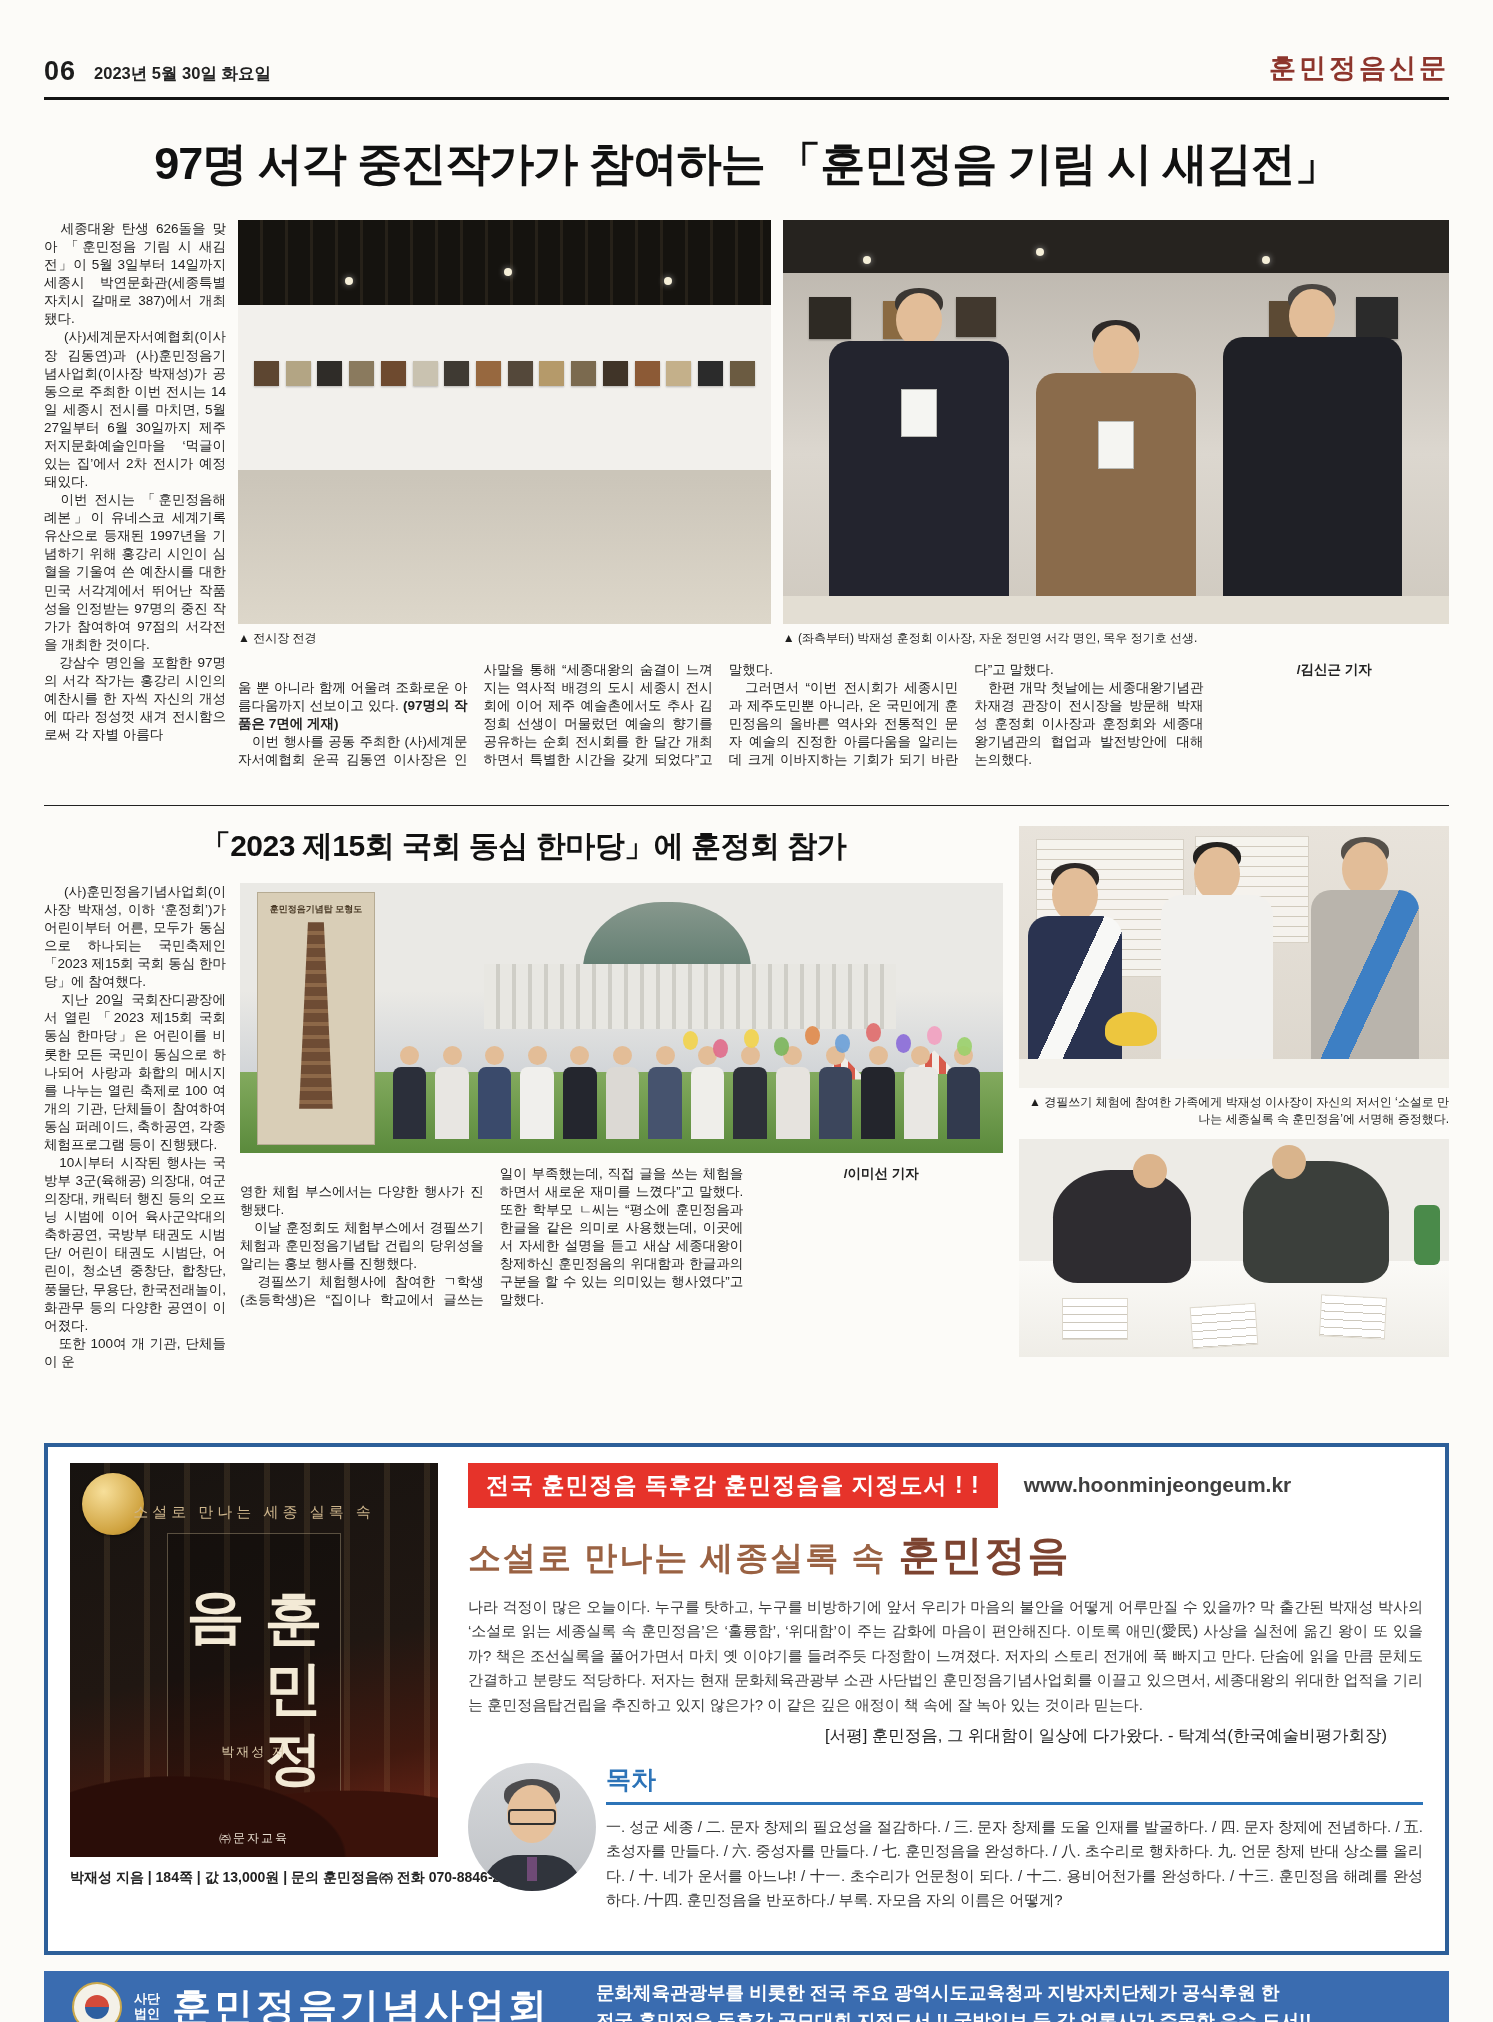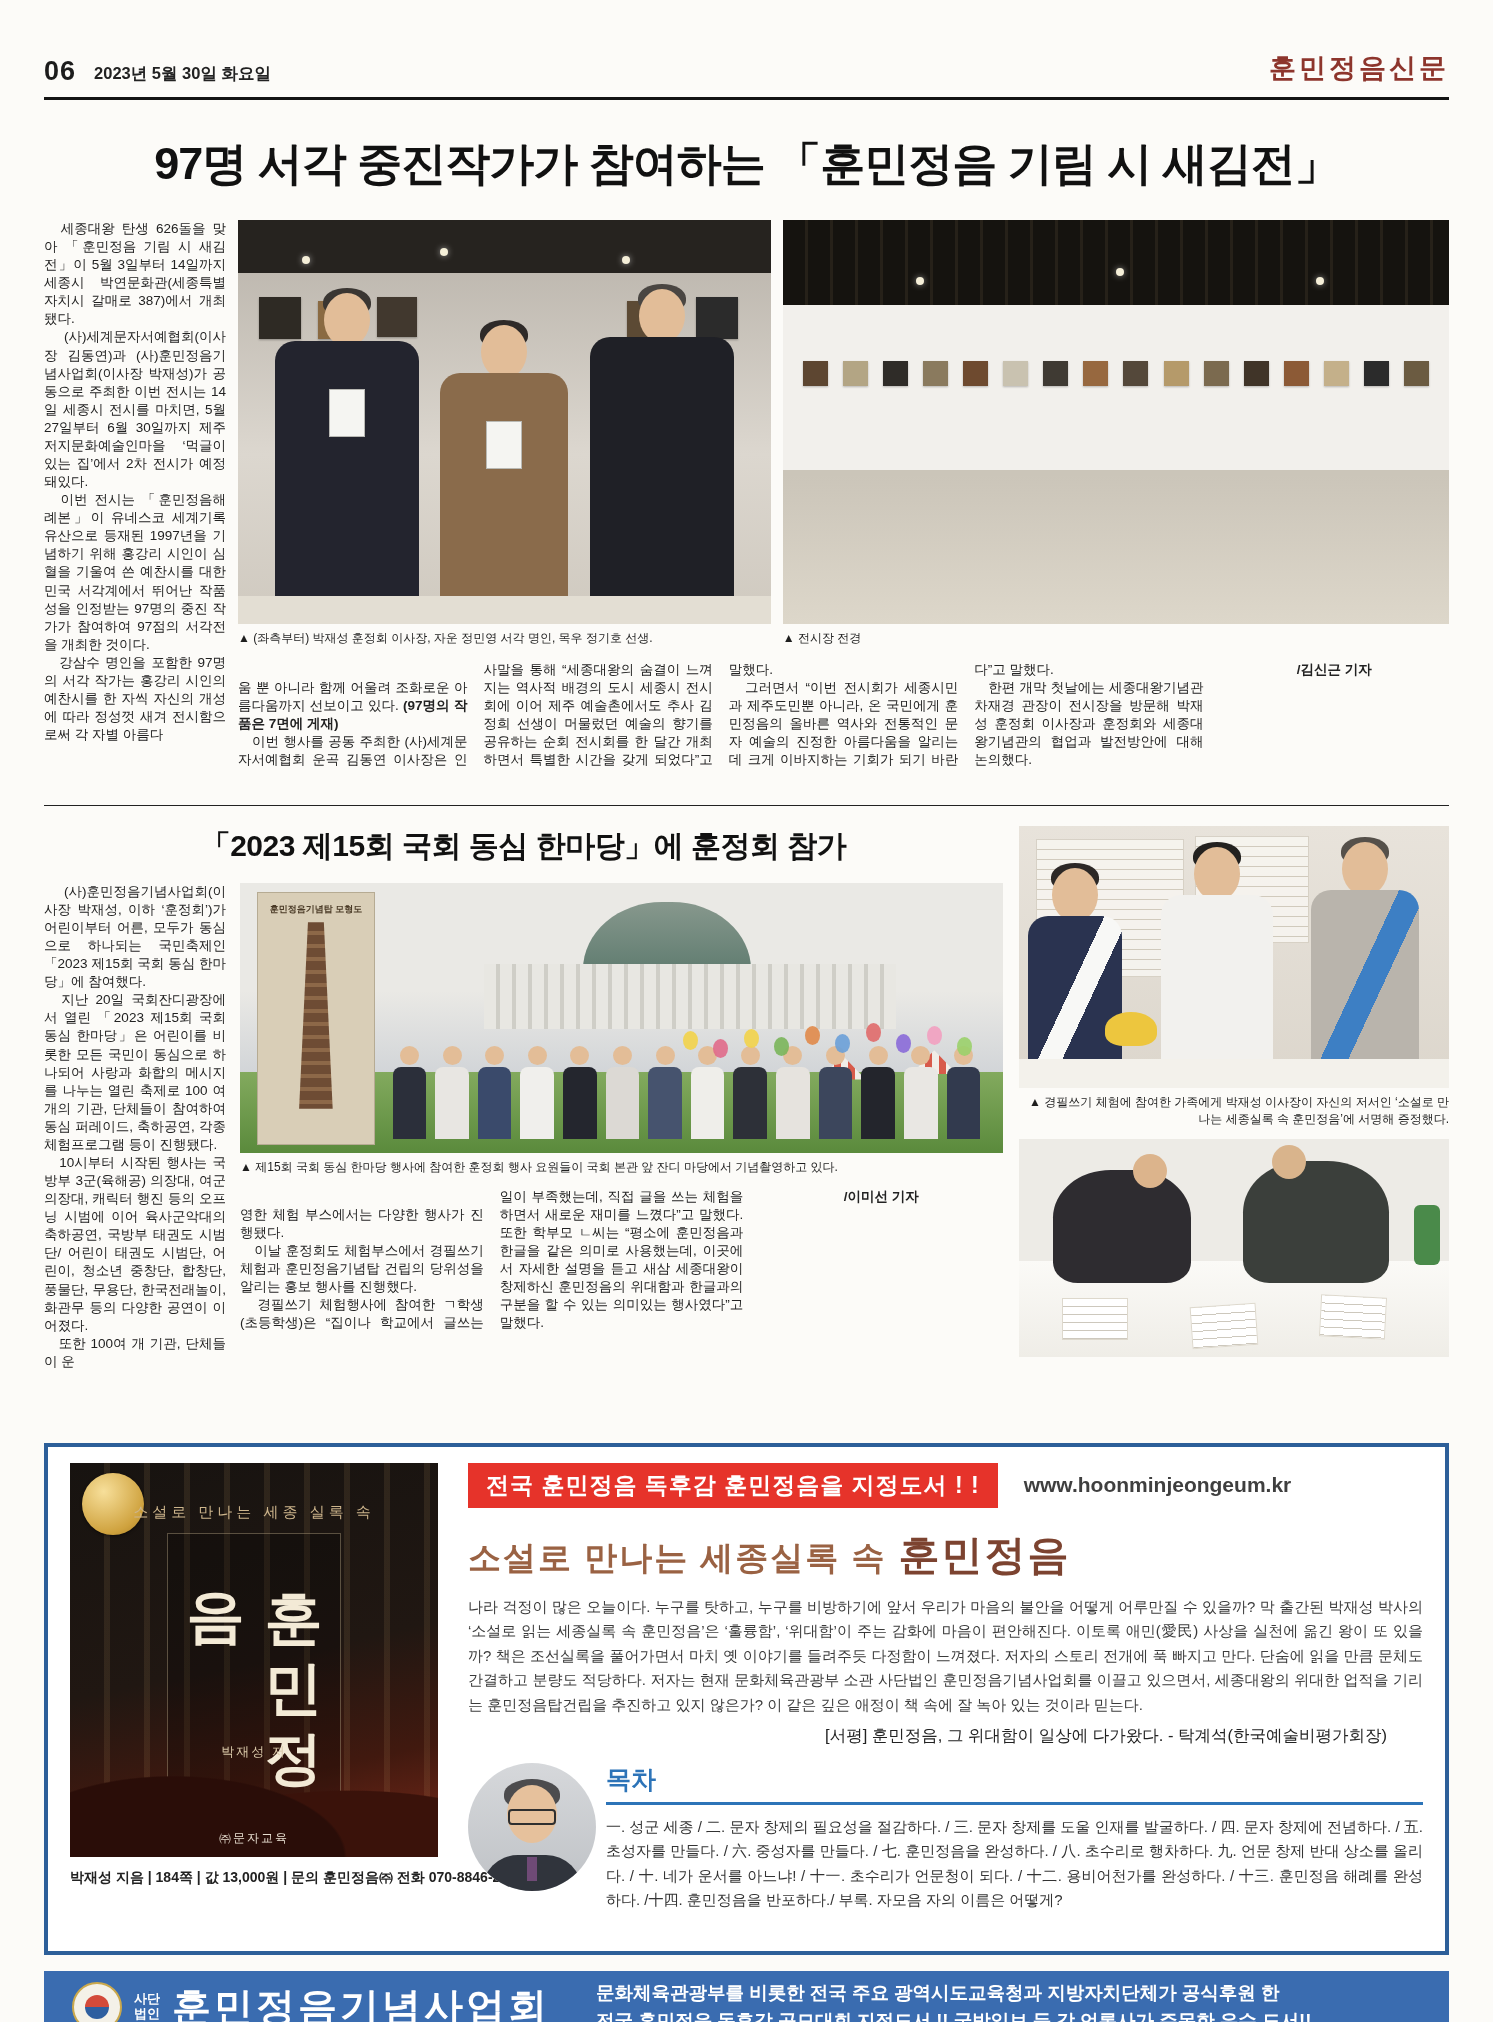--- a/index.html
+++ b/index.html
@@ -160,20 +160,47 @@
   <section>
     <h1 class="h1">97명 서각 중진작가가 참여하는 「훈민정음 기림 시 새김전」</h1>
     <div class="a1-row">
       <div class="btxt colnarrow" style="height:560px">　세종대왕 탄생 626돌을 맞아 「훈민정음 기림 시 새김전」이 5월 3일부터 14일까지 세종시 박연문화관(세종특별자치시 갈매로 387)에서 개최됐다.
 　(사)세계문자서예협회(이사장 김동연)과 (사)훈민정음기념사업회(이사장 박재성)가 공동으로 주최한 이번 전시는 14일 세종시 전시를 마치면, 5월 27일부터 6월 30일까지 제주 저지문화예술인마을 ‘먹글이 있는 집’에서 2차 전시가 예정돼있다.
 　이번 전시는 「훈민정음해례본」이 유네스코 세계기록유산으로 등재된 1997년을 기념하기 위해 홍강리 시인이 심혈을 기울여 쓴 예찬시를 대한민국 서각계에서 뛰어난 작품성을 인정받는 97명의 중진 작가가 참여하여 97점의 서각전을 개최한 것이다.
 　강삼수 명인을 포함한 97명의 서각 작가는 홍강리 시인의 예찬시를 한 자씩 자신의 개성에 따라 정성껏 새겨 전시함으로써 각 자별 아름다</div>
       <div class="a1-right">
         <div class="a1-photos">
           <figure>
+            <div class="ph p2">
+              <div class="ceil"></div>
+              <div class="lightdot" style="left:20%;top:14%"></div>
+              <div class="lightdot" style="left:50%;top:12%"></div>
+              <div class="lightdot" style="left:80%;top:14%"></div>
+              <div class="artrow">
+                  <div class="art2" style="background: rgb(93, 70, 49);"></div>
+                  <div class="art2" style="background: rgb(179, 165, 132);"></div>
+                  <div class="art2" style="background: rgb(47, 44, 40);"></div>
+                  <div class="art2" style="background: rgb(138, 122, 94);"></div>
+                  <div class="art2" style="background: rgb(110, 74, 47);"></div>
+                  <div class="art2" style="background: rgb(201, 194, 176);"></div>
+                  <div class="art2" style="background: rgb(63, 58, 51);"></div>
+                  <div class="art2" style="background: rgb(151, 104, 63);"></div>
+                  <div class="art2" style="background: rgb(84, 72, 58);"></div>
+                  <div class="art2" style="background: rgb(181, 154, 106);"></div>
+                  <div class="art2" style="background: rgb(123, 106, 79);"></div>
+                  <div class="art2" style="background: rgb(64, 52, 40);"></div>
+                  <div class="art2" style="background: rgb(140, 90, 54);"></div>
+                  <div class="art2" style="background: rgb(196, 176, 138);"></div>
+                  <div class="art2" style="background: rgb(43, 43, 43);"></div>
+                  <div class="art2" style="background: rgb(107, 91, 65);"></div>
+                </div>
+            </div>
+            <figcaption class="cap">▲ 전시장 전경</figcaption>
+          </figure>
+          <figure>
             <div class="ph p1">
               <div class="ceil"></div>
               <div class="lightdot" style="left:12%;top:9%"></div>
               <div class="lightdot" style="left:38%;top:7%"></div>
               <div class="lightdot" style="left:72%;top:9%"></div>
               <div class="art" style="left:4%;top:19%;width:42px;height:42px;background:#2e2a24"></div>
               <div class="art" style="left:15%;top:20%;width:38px;height:38px;background:#8a6a42"></div>
               <div class="art" style="left:26%;top:19%;width:40px;height:40px;background:#41382e"></div>
               <div class="art" style="left:73%;top:20%;width:40px;height:40px;background:#5c4a34"></div>
               <div class="art" style="left:86%;top:19%;width:42px;height:42px;background:#2b2b2b"></div>
@@ -191,47 +218,20 @@
               </div>
               <div class="person" style="left:66%;width:27%;height:83%">
                 <div class="p-hair" style="background:#4a4642"></div>
                 <div class="p-head"></div>
                 <div class="p-body" style="background:#1f2026"></div>
               </div>
               <div class="p1-floor"></div>
             </div>
             <figcaption class="cap">▲ (좌측부터) 박재성 훈정회 이사장, 자운 정민영 서각 명인, 목우 정기호 선생.</figcaption>
           </figure>
-          <figure>
-            <div class="ph p2">
-              <div class="ceil"></div>
-              <div class="lightdot" style="left:20%;top:14%"></div>
-              <div class="lightdot" style="left:50%;top:12%"></div>
-              <div class="lightdot" style="left:80%;top:14%"></div>
-              <div class="artrow">
-                  <div class="art2" style="background: rgb(93, 70, 49);"></div>
-                  <div class="art2" style="background: rgb(179, 165, 132);"></div>
-                  <div class="art2" style="background: rgb(47, 44, 40);"></div>
-                  <div class="art2" style="background: rgb(138, 122, 94);"></div>
-                  <div class="art2" style="background: rgb(110, 74, 47);"></div>
-                  <div class="art2" style="background: rgb(201, 194, 176);"></div>
-                  <div class="art2" style="background: rgb(63, 58, 51);"></div>
-                  <div class="art2" style="background: rgb(151, 104, 63);"></div>
-                  <div class="art2" style="background: rgb(84, 72, 58);"></div>
-                  <div class="art2" style="background: rgb(181, 154, 106);"></div>
-                  <div class="art2" style="background: rgb(123, 106, 79);"></div>
-                  <div class="art2" style="background: rgb(64, 52, 40);"></div>
-                  <div class="art2" style="background: rgb(140, 90, 54);"></div>
-                  <div class="art2" style="background: rgb(196, 176, 138);"></div>
-                  <div class="art2" style="background: rgb(43, 43, 43);"></div>
-                  <div class="art2" style="background: rgb(107, 91, 65);"></div>
-                </div>
-            </div>
-            <figcaption class="cap">▲ 전시장 전경</figcaption>
-          </figure>
         </div>
         <div class="a1-flow">
           <span>움 뿐 아니라 함께 어울려 조화로운 아름다움까지 선보이고 있다. </span><b>(97명의 작품은 7면에 게재)</b><span>
 　이번 행사를 공동 주최한 (사)세계문자서예협회 운곡 김동연 이사장은 인사말을 통해 “세종대왕의 숨결이 느껴지는 역사적 배경의 도시 세종시 전시회에 이어 제주 예술촌에서도 추사 김정희 선생이 머물렀던 예술의 향기를 공유하는 순회 전시회를 한 달간 개최하면서 특별한 시간을 갖게 되었다”고 말했다.
 　그러면서 “이번 전시회가 세종시민과 제주도민뿐 아니라, 온 국민에게 훈민정음의 올바른 역사와 전통적인 문자 예술의 진정한 아름다움을 알리는데 크게 이바지하는 기회가 되기 바란다”고 말했다.
 　한편 개막 첫날에는 세종대왕기념관 차재경 관장이 전시장을 방문해 박재성 훈정회 이사장과 훈정회와 세종대왕기념관의 협업과 발전방안에 대해 논의했다.</span>
           <span class="byl">/김신근 기자</span>
         </div>
       </div>
     </div>
@@ -322,21 +322,20 @@
                 <div class="bl" style="background: rgb(242, 211, 74); left: 66%; top: 54%;"></div>
                 <div class="bl" style="background: rgb(122, 181, 90); left: 70%; top: 57%;"></div>
                 <div class="bl" style="background: rgb(224, 138, 74); left: 74%; top: 53%;"></div>
                 <div class="bl" style="background: rgb(106, 160, 216); left: 78%; top: 56%;"></div>
                 <div class="bl" style="background: rgb(224, 106, 106); left: 82%; top: 52%;"></div>
                 <div class="bl" style="background: rgb(138, 106, 216); left: 86%; top: 56%;"></div>
                 <div class="bl" style="background: rgb(242, 160, 192); left: 90%; top: 53%;"></div>
                 <div class="bl" style="background: rgb(154, 208, 106); left: 94%; top: 57%;"></div>
                 <div class="bl" style="background: rgb(242, 211, 74); left: 58%; top: 55%;"></div>
               </div>
-            <figcaption class="cap">▲ 제15회 국회 동심 한마당 행사에 참여한 훈정회 행사 요원들이 국회 본관 앞 잔디 마당에서 기념촬영하고 있다.</figcaption>
           </figure>
           <div class="a2-flow">
             <span>영한 체험 부스에서는 다양한 행사가 진행됐다.
 　이날 훈정회도 체험부스에서 경필쓰기 체험과 훈민정음기념탑 건립의 당위성을 알리는 홍보 행사를 진행했다.
 　경필쓰기 체험행사에 참여한 ㄱ학생(초등학생)은 “집이나 학교에서 글쓰는 일이 부족했는데, 직접 글을 쓰는 체험을 하면서 새로운 재미를 느꼈다”고 말했다. 또한 학부모 ㄴ씨는 “평소에 훈민정음과 한글을 같은 의미로 사용했는데, 이곳에서 자세한 설명을 듣고 새삼 세종대왕이 창제하신 훈민정음의 위대함과 한글과의 구분을 할 수 있는 의미있는 행사였다”고 말했다.</span>
             <span class="byl">/이미선 기자</span>
           </div>
         </div>
       </div>
     </div>

